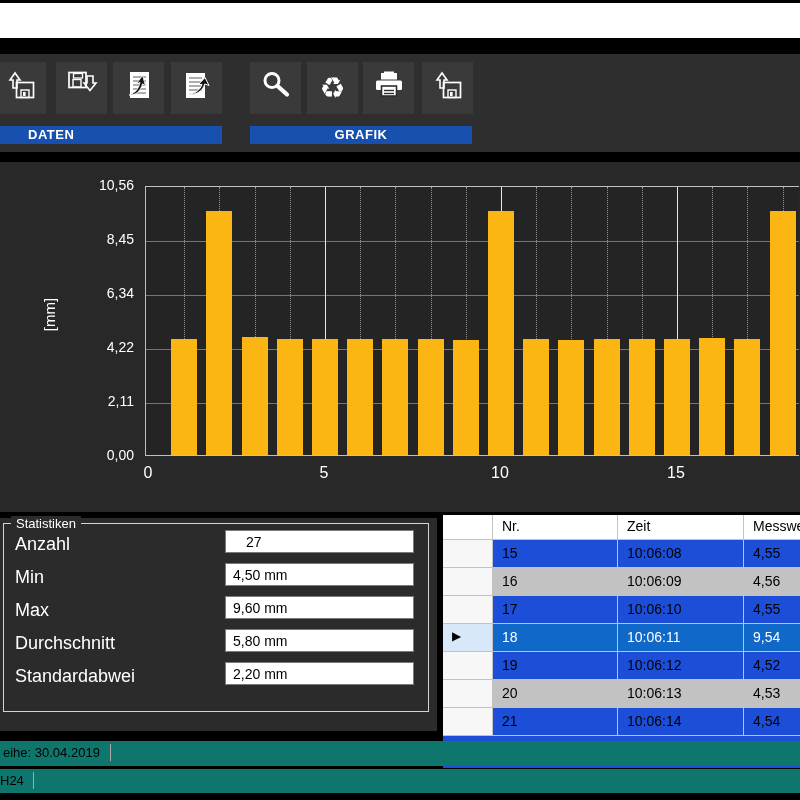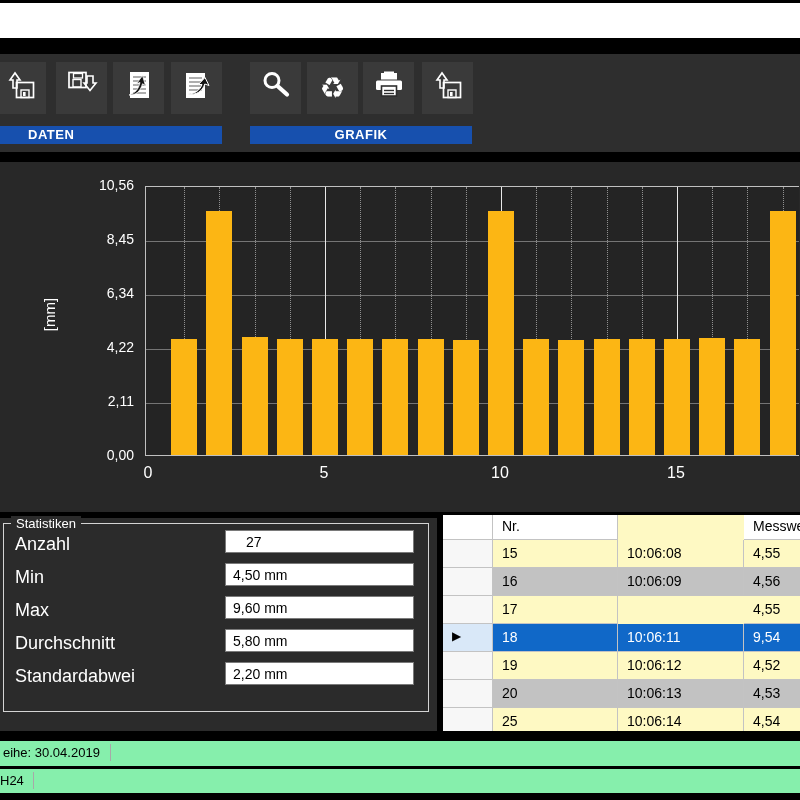--- a/index.html
+++ b/index.html
@@ -56,32 +56,32 @@
     font-size:13px; padding:0 5px;
   }
   .stat-label { position:absolute; left:11px; color:#fff; font-size:18px; }
   .stat-input {
     position:absolute; left:221px; width:189px; height:23px; background:#fff;
     border:1px solid #7a7a7a; color:#000; font-size:14px; padding:0 7px;
     font-family:"Liberation Sans", sans-serif;
   }
 
   
-  #table-panel { top:515px; left:443px; width:357px; height:216px; background:#fef9c3; overflow:hidden; }
+  #table-panel { top:515px; left:443px; width:357px; height:253px; background:#1d4ed8; overflow:hidden; }
   .tcell {
     position:absolute; border-right:1px solid #c3c3c3; border-bottom:1px solid #c3c3c3;
     font-size:14px; color:#000; padding:5px 0 0 9px; overflow:hidden; white-space:nowrap;
     cursor:default;
   }
   .tcell.hdr { background:#fff; }
   .tcell.rowhdr { background:#f7f7f7; padding-left:0; }
   .tri { position:absolute; left:9px; top:6px; font-size:12px; color:#000; line-height:1; }
 
   
-  .statusbar { left:0; width:800px; background:#86efac; }
+  .statusbar { left:0; width:800px; background:#0f766e; }
   #status1 { top:741px; height:25px; }
   #status2 { top:769px; height:24px; }
   .status-text { position:absolute; top:4px; left:3px; font-size:13px; color:#000; }
   .status-sep { position:absolute; top:3px; width:1px; height:17px; background:#a8a8a8; }
 </style>
 </head>
 <body>
 
 <div class="abs" id="strip-white"></div>
 
@@ -234,48 +234,50 @@
         <input class="stat-input" type="text" readonly="" value="5,80 mm" style="top: 105px;">
         <div class="stat-label" style="top: 142px;">Standardabwei</div>
         <input class="stat-input" type="text" readonly="" value="2,20 mm" style="top: 138px;">
       </div>
   </div>
 </div>
 
 <div class="abs" id="table-panel">
     <div class="tcell hdr" style="left: 0px; top: 0px; width: 50px; height: 25px; padding-top: 3px;"></div>
     <div class="tcell hdr" style="left: 50px; top: 0px; width: 125px; height: 25px; padding-top: 3px;">Nr.</div>
+    <div class="tcell hdr" style="left: 175px; top: 0px; width: 126px; height: 25px; padding-top: 3px;">Zeit</div>
     <div class="tcell hdr" style="left: 301px; top: 0px; width: 126px; height: 25px; padding-top: 3px;">Messwert</div>
     <div class="tcell rowhdr" style="left: 0px; top: 25px; width: 50px; height: 28px;"></div>
     <div class="tcell" style="left: 50px; top: 25px; width: 125px; height: 28px;">15</div>
     <div class="tcell" style="left: 175px; top: 25px; width: 126px; height: 28px;">10:06:08</div>
     <div class="tcell" style="left: 301px; top: 25px; width: 126px; height: 28px;">4,55</div>
     <div class="tcell rowhdr" style="left: 0px; top: 53px; width: 50px; height: 28px;"></div>
     <div class="tcell" style="left: 50px; top: 53px; width: 125px; height: 28px; background: rgb(194, 194, 194);">16</div>
     <div class="tcell" style="left: 175px; top: 53px; width: 126px; height: 28px; background: rgb(194, 194, 194);">10:06:09</div>
     <div class="tcell" style="left: 301px; top: 53px; width: 126px; height: 28px; background: rgb(194, 194, 194);">4,56</div>
     <div class="tcell rowhdr" style="left: 0px; top: 81px; width: 50px; height: 28px;"></div>
     <div class="tcell" style="left: 50px; top: 81px; width: 125px; height: 28px;">17</div>
+    <div class="tcell" style="left: 175px; top: 81px; width: 126px; height: 28px;">10:06:10</div>
     <div class="tcell" style="left: 301px; top: 81px; width: 126px; height: 28px;">4,55</div>
     <div class="tcell rowhdr" style="left: 0px; top: 109px; width: 50px; height: 28px; background: rgb(217, 232, 248);">
       <span class="tri">▶</span>
     </div>
     <div class="tcell" style="left: 50px; top: 109px; width: 125px; height: 28px; background: rgb(16, 104, 200); color: rgb(255, 255, 255);">18</div>
     <div class="tcell" style="left: 175px; top: 109px; width: 126px; height: 28px; background: rgb(16, 104, 200); color: rgb(255, 255, 255);">10:06:11</div>
     <div class="tcell" style="left: 301px; top: 109px; width: 126px; height: 28px; background: rgb(16, 104, 200); color: rgb(255, 255, 255);">9,54</div>
     <div class="tcell rowhdr" style="left: 0px; top: 137px; width: 50px; height: 28px;"></div>
     <div class="tcell" style="left: 50px; top: 137px; width: 125px; height: 28px;">19</div>
     <div class="tcell" style="left: 175px; top: 137px; width: 126px; height: 28px;">10:06:12</div>
     <div class="tcell" style="left: 301px; top: 137px; width: 126px; height: 28px;">4,52</div>
     <div class="tcell rowhdr" style="left: 0px; top: 165px; width: 50px; height: 28px;"></div>
     <div class="tcell" style="left: 50px; top: 165px; width: 125px; height: 28px; background: rgb(194, 194, 194);">20</div>
     <div class="tcell" style="left: 175px; top: 165px; width: 126px; height: 28px; background: rgb(194, 194, 194);">10:06:13</div>
     <div class="tcell" style="left: 301px; top: 165px; width: 126px; height: 28px; background: rgb(194, 194, 194);">4,53</div>
     <div class="tcell rowhdr" style="left: 0px; top: 193px; width: 50px; height: 28px;"></div>
-    <div class="tcell" style="left: 50px; top: 193px; width: 125px; height: 28px;">25</div>
+    <div class="tcell" style="left: 50px; top: 193px; width: 125px; height: 28px;">21</div>
     <div class="tcell" style="left: 175px; top: 193px; width: 126px; height: 28px;">10:06:14</div>
     <div class="tcell" style="left: 301px; top: 193px; width: 126px; height: 28px;">4,54</div>
   </div>
 
 <div class="abs statusbar" id="status1">
   <span class="status-text">eihe: 30.04.2019</span>
   <span class="status-sep" style="left:110px"></span>
 </div>
 <div class="abs statusbar" id="status2">
   <span class="status-text" style="left:0">H24</span>

